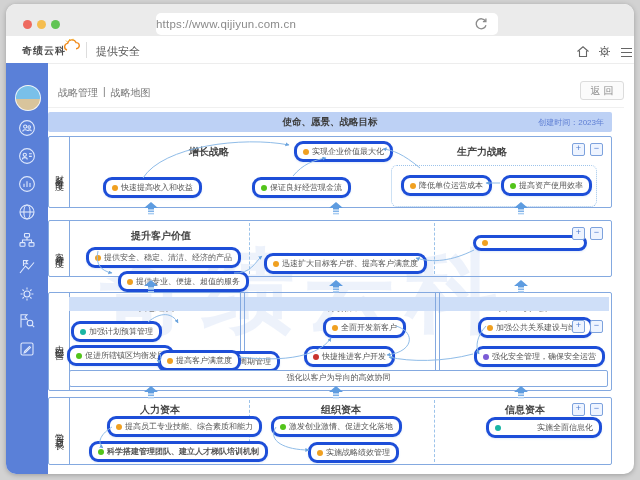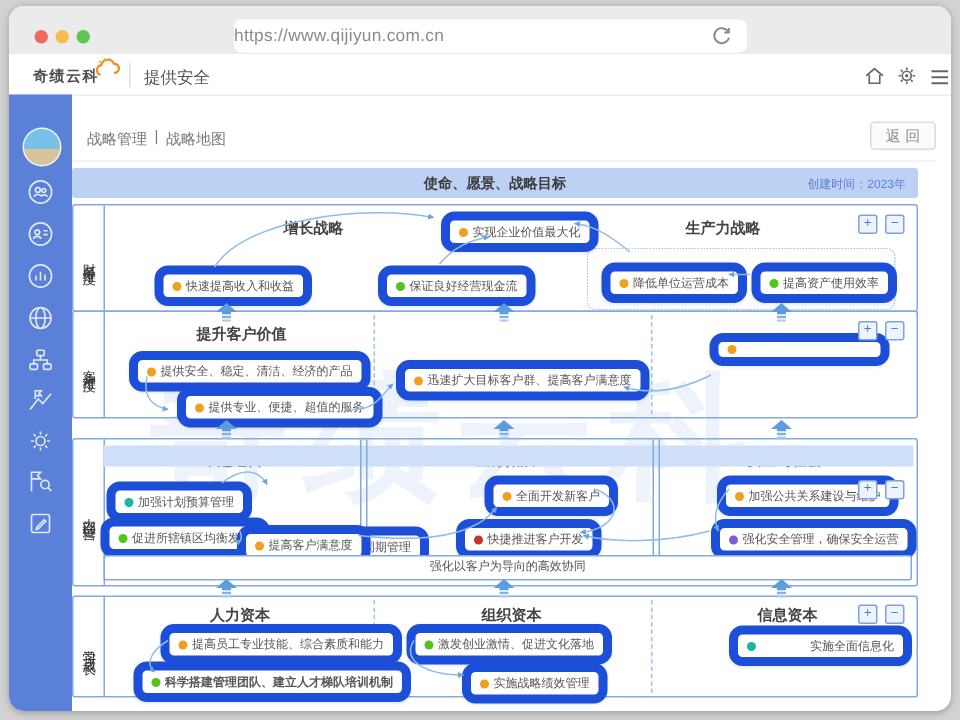--- a/index.html
+++ b/index.html
@@ -24,21 +24,21 @@
   .backbtn{position:absolute;left:580px;top:81px;width:44px;height:19px;border:1px solid #dcdcdc;border-radius:3px;background:#fbfbfb;color:#8c8c8c;font-size:10px;display:flex;align-items:center;justify-content:center;letter-spacing:3px;padding-left:3px;box-sizing:border-box;}
   .toolline{position:absolute;left:48px;top:107px;width:576px;height:1px;background:#f0f0f0;}
   .titlebar{position:absolute;left:48px;top:112px;width:564px;height:20px;background:#bdd1f5;border-radius:2px;}
   .titlebar .t{position:absolute;left:0;right:0;top:4px;text-align:center;font-size:9.5px;font-weight:bold;color:#3c3c3c;}
   .titlebar .c{position:absolute;right:8px;top:5px;font-size:8px;color:#5f7fd4;}
   .wmark{position:absolute;left:100px;top:230px;font-size:92px;font-weight:bold;color:rgba(118,158,222,.13);letter-spacing:10px;white-space:nowrap;}
   .row{position:absolute;left:48px;width:564px;border:1px solid #84a9e0;border-radius:2px;box-sizing:border-box;}
   .dim{position:absolute;left:0;top:0;bottom:0;width:20px;border-right:1px solid #84a9e0;display:flex;align-items:center;justify-content:center;}
   .dim span{writing-mode:vertical-rl;text-orientation:upright;font-size:9px;color:#333;letter-spacing:2px;}
   .slabel{position:absolute;transform:translateX(-50%);font-size:10px;font-weight:bold;color:#444;white-space:nowrap;}
-  .node{position:absolute;display:flex;align-items:center;gap:3px;background:#fff;border:6px solid #1d4ed8;border-radius:9px;padding:2px 6px;font-size:8px;color:#555;line-height:1.4;box-shadow:0 1px 2px rgba(100,150,220,.18);white-space:nowrap;z-index:4;}
+  .node{position:absolute;display:flex;align-items:center;gap:3px;background:#fff;border:3px solid #1d4ed8;border-radius:9px;padding:2px 6px;font-size:8px;color:#555;line-height:1.4;box-shadow:0 1px 2px rgba(100,150,220,.18);white-space:nowrap;z-index:4;}
   .node.wrap{white-space:normal;text-align:center;}
   .dot{width:6px;height:6px;border-radius:50%;flex:0 0 auto;}
   .dot-y{background:#f0a020;} .dot-g{background:#52c41a;} .dot-t{background:#1ab5a4;}
   .dot-b{background:#3a6fd8;} .dot-r{background:#c9342d;} .dot-p{background:#7c5cd6;}
   .pm{position:absolute;width:11px;height:11px;border:1px solid #7da2dd;border-radius:2px;background:#eef4ff;color:#4f7ccf;font-size:9px;line-height:9px;text-align:center;z-index:6;}
   .dgroup{position:absolute;border:1px dotted #9cc3ea;border-radius:6px;z-index:3;}
   .vdash{position:absolute;width:0;border-left:1px dashed #9cc3ea;z-index:2;}
   .vdouble{position:absolute;width:3px;border-left:1px solid #84a9e0;border-right:1px solid #84a9e0;z-index:2;}
   .band{position:absolute;background:#cfdff8;z-index:1;}
   .rfooter{position:absolute;border:1px solid #84a9e0;border-radius:2px;text-align:center;font-size:8px;color:#555;line-height:14px;z-index:4;background:#fff;}
@@ -199,21 +199,21 @@
         <span>降低单位运营成本</span>
       </div>
     <div class="node" style="left:452px;top:38px;text-align:right;">
         <i class="dot dot-g"></i>
         <span>提高资产使用效率</span>
       </div>
     <div class="pm" style="right:26px;top:6px;">+</div>
     <div class="pm" style="right:8px;top:6px;">−</div>
   </div>
 
-  <div class="row" style="top:207px;height:72px;">
+  <div class="row" style="top:220px;height:57px;">
     <div class="dim">
         <span>客户维度</span>
       </div>
     <div class="slabel" style="left:112px;top:8px;">提升客户价值</div>
     <div class="vdash" style="left:200px;top:2px;bottom:2px;"></div>
     <div class="vdash" style="left:385px;top:2px;bottom:2px;"></div>
     <div class="node" style="left:37px;top:26px;">
         <i class="dot dot-y"></i>
         <span>提供安全、稳定、清洁、经济的产品</span>
       </div>

